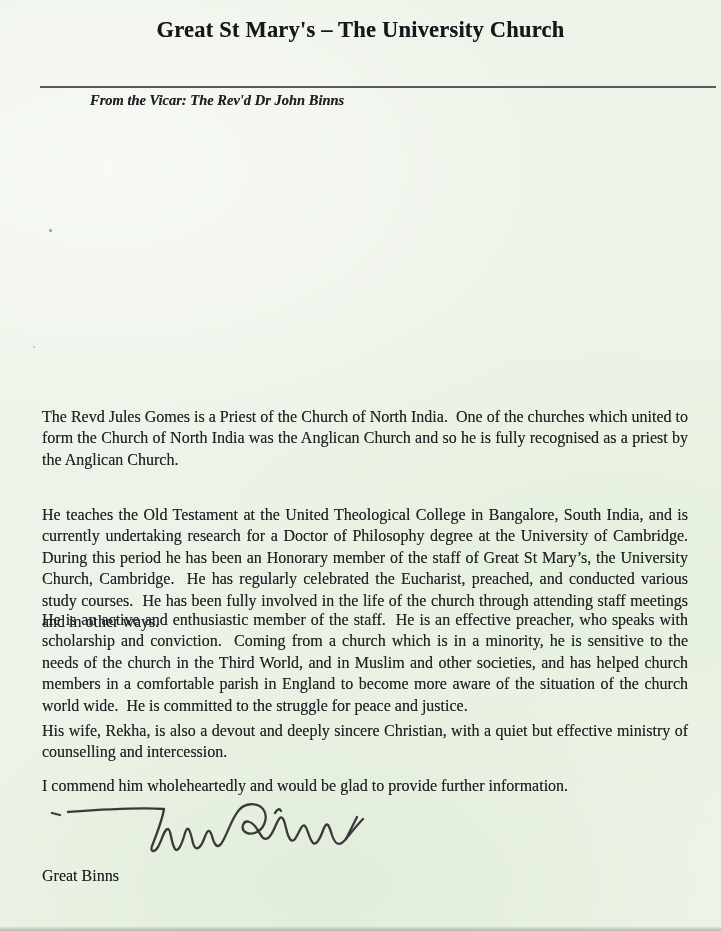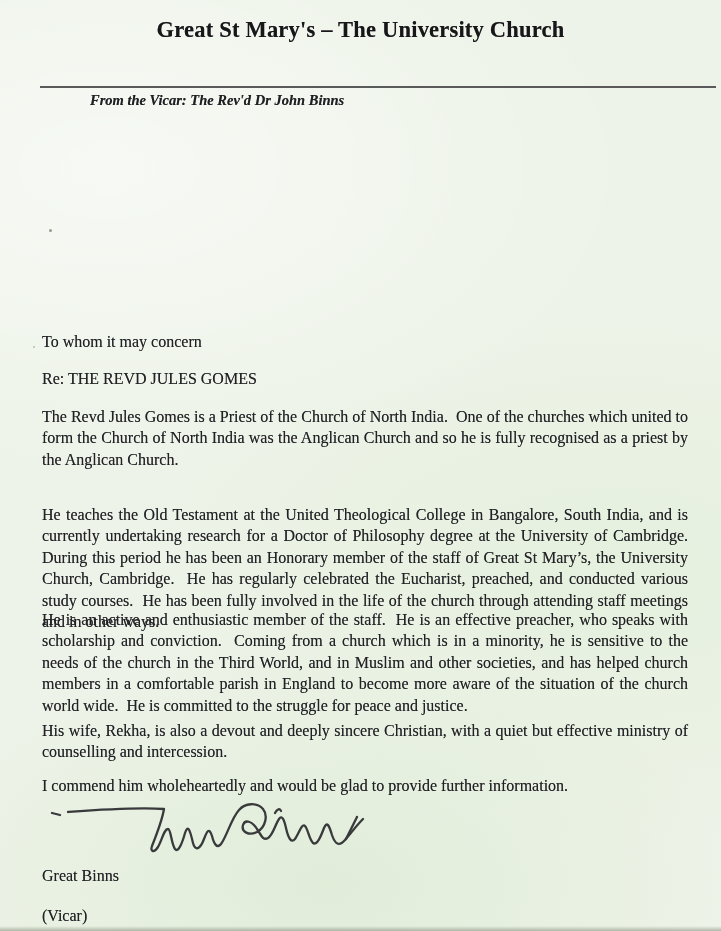--- a/index.html
+++ b/index.html
@@ -73,23 +73,21 @@
 <div class="page">
 
   <div class="lh-title">Great St Mary's – The University Church</div>
 
 
   <div class="rule"></div>
 
   <div class="from-line">From the Vicar: The Rev'd Dr John Binns</div>
 
 
-  <div class="bp one-line p-salutation">To whom it may concern</div>
 
-  <div class="bp one-line p-subject">Re: THE REVD JULES GOMES</div>
 
   <div class="bp p-1">The Revd Jules Gomes is a Priest of the Church of North India.  One of the churches which united to form the Church of North India was the Anglican Church and so he is fully recognised as a priest by the Anglican Church.</div>
 
   <div class="bp p-2">He teaches the Old Testament at the United Theological College in Bangalore, South India, and is currently undertaking research for a Doctor of Philosophy degree at the University of Cambridge.  During this period he has been an Honorary member of the staff of Great St Mary’s, the University Church, Cambridge.  He has regularly celebrated the Eucharist, preached, and conducted various study courses.  He has been fully involved in the life of the church through attending staff meetings and in other ways.</div>
 
   <div class="bp p-3">He is an active and enthusiastic member of the staff.  He is an effective preacher, who speaks with scholarship and conviction.  Coming from a church which is in a minority, he is sensitive to the needs of the church in the Third World, and in Muslim and other societies, and has helped church members in a comfortable parish in England to become more aware of the situation of the church world wide.  He is committed to the struggle for peace and justice.</div>
 
   <div class="bp p-4">His wife, Rekha, is also a devout and deeply sincere Christian, with a quiet but effective ministry of counselling and intercession.</div>
 
   <div class="bp p-5">I commend him wholeheartedly and would be glad to provide further information.</div>
@@ -122,19 +120,18 @@
       C 282 55, 286 45, 289 37
       C 292 30, 294 34, 297 44
       C 300 53, 304 56, 310 49
       C 316 42, 322 34, 328 28"></path>
     <path d="M 240 22 C 242 18, 245 17, 246 20"></path>
     <path d="M 322 26 C 318 34, 314 42, 311 48"></path>
   </svg>
 
   <div class="bp one-line p-name">Great Binns</div>
 
-  <div class="bp one-line p-role">(Vicar)</div>
 
   <div class="speck a"></div>
   <div class="speck b"></div>
   <div class="bottom-shade"></div>
 
 </div>
 
 </body></html>

